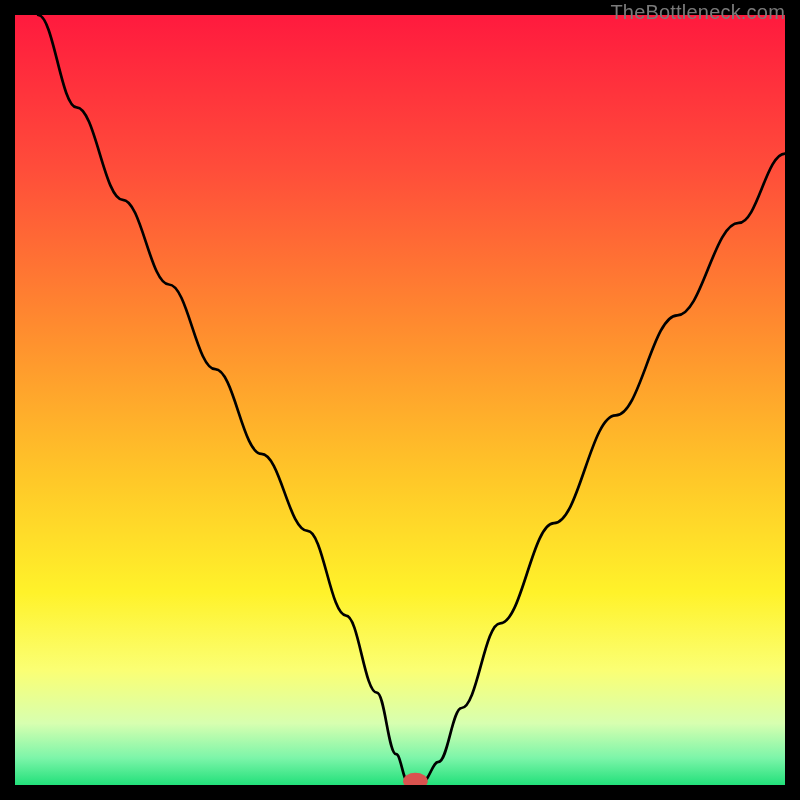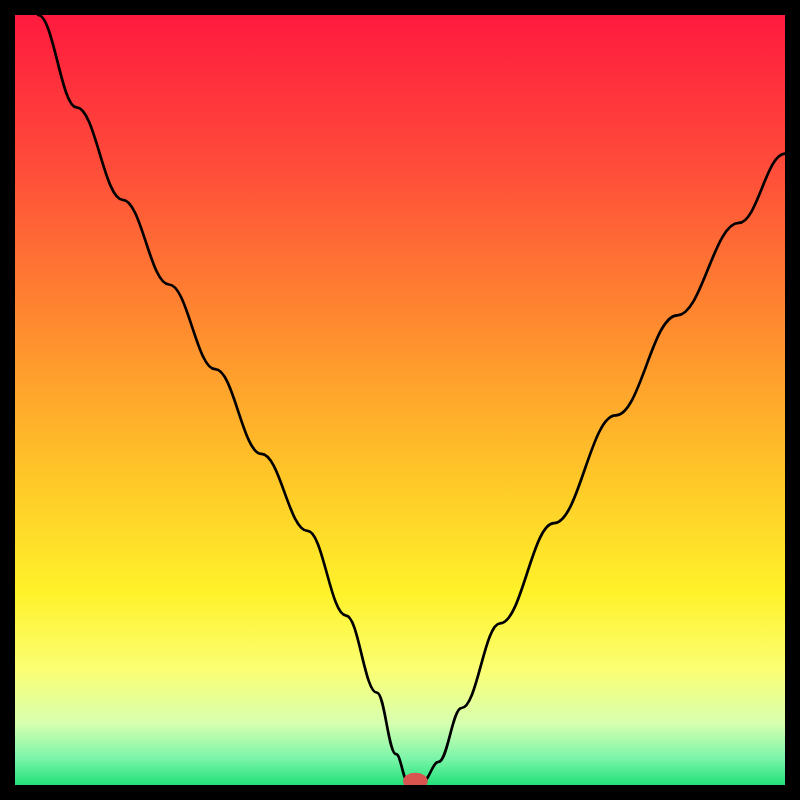--- a/index.html
+++ b/index.html
@@ -35,20 +35,21 @@
     font-weight: 500;
     letter-spacing: 0.2px;
     z-index: 20;
   }
   svg { display: block; }
 </style>
 </head>
 <body>
 
 <div class="frame">
+  <div class="watermark">TheBottleneck.com</div>
   <svg class="plot-area" viewBox="0 0 100 100" preserveAspectRatio="none">
     <defs>
       <linearGradient id="bg-grad" x1="0" y1="0" x2="0" y2="1">
           <stop offset="0%" stop-color="#ff1a3e"></stop>
           <stop offset="20%" stop-color="#ff4d3a"></stop>
           <stop offset="40%" stop-color="#ff8a2f"></stop>
           <stop offset="60%" stop-color="#ffc728"></stop>
           <stop offset="75%" stop-color="#fff22a"></stop>
           <stop offset="85%" stop-color="#fbff73"></stop>
           <stop offset="92%" stop-color="#d7ffb0"></stop>

